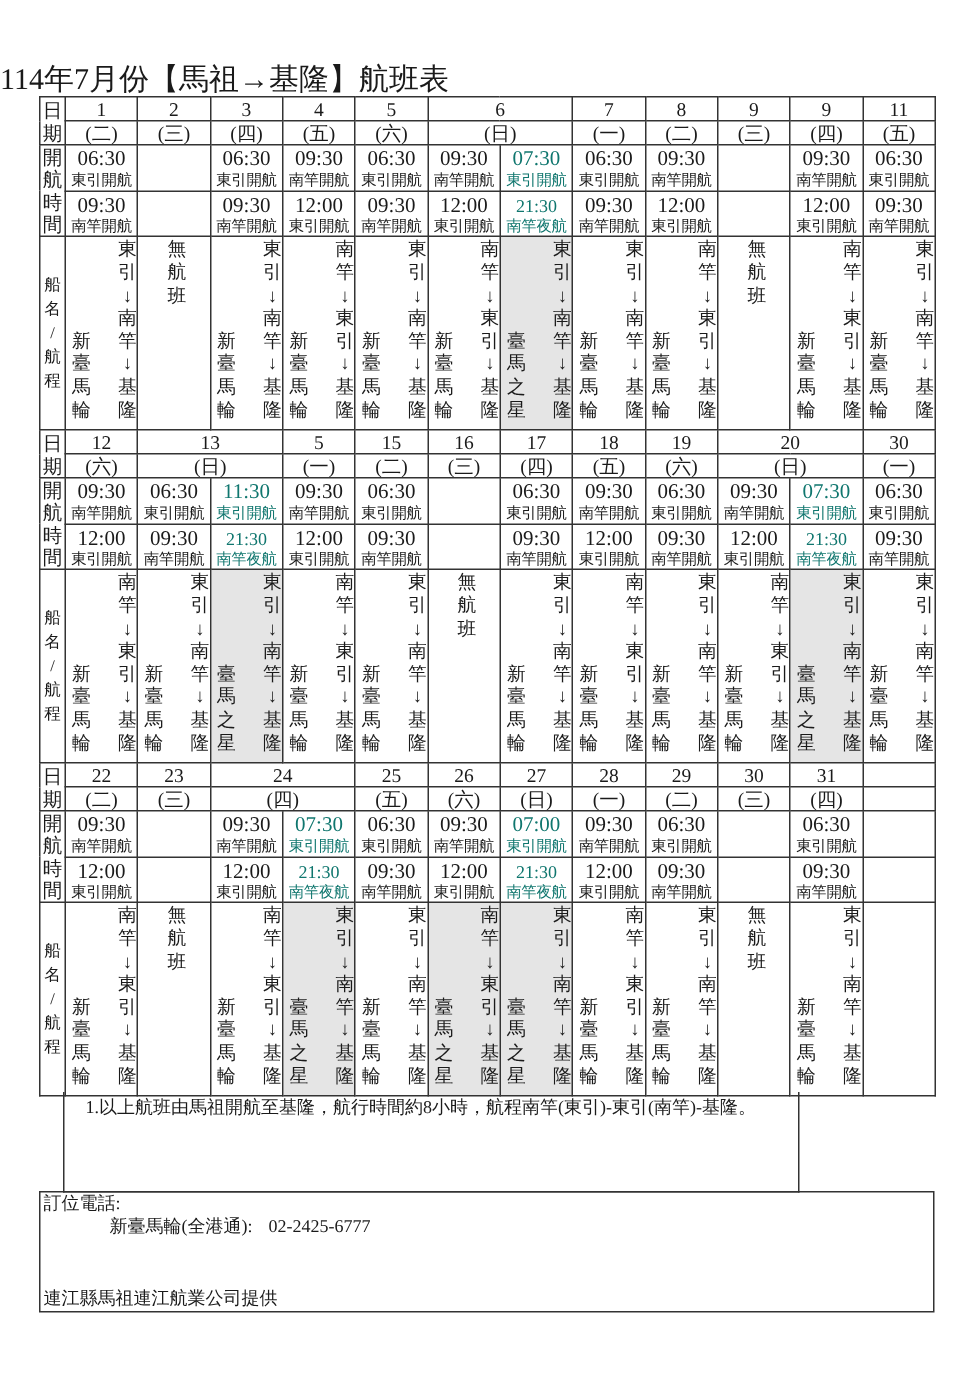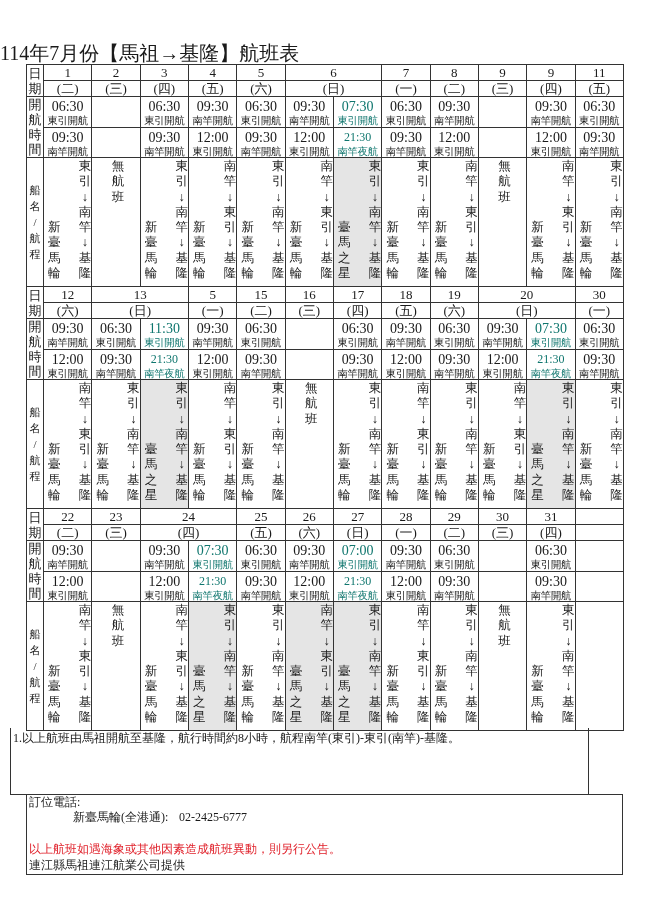--- a/index.html
+++ b/index.html
@@ -23,21 +23,21 @@
 .tm{font-size:14px;line-height:13px;padding-top:3px}
 .pl{font-size:10.3px;line-height:11px;white-space:nowrap;letter-spacing:-0.2px;margin-top:2px}
 .red{color:#0f766e}
 .night .tm{font-size:12px}
 .hl{background:#e5e5e5}
 .sr{display:flex;align-items:flex-end;padding:1px 0 0 4px}
 .sr .vt{margin:0;font-size:12.5px;line-height:15.3px;width:13px}
 .sr .vt + .vt{margin-left:18px}
 .sr .vt:empty{display:none}
 .sr .nt{margin:0 auto !important}
-.notes{position:absolute;left:10px;top:728px;width:579px;height:67px;border:1px solid #333;border-top:none;font-size:12px;line-height:16px;padding:2px 2px}
+.notes{position:absolute;left:42px;top:728px;width:491px;height:67px;border:1px solid #333;border-top:none;font-size:12px;line-height:16px;padding:2px 14px}
 .contact{position:absolute;left:26px;top:794px;width:597px;height:81px;border:1px solid #333;font-size:12px;line-height:14px}
 .contact .ln{position:absolute;white-space:nowrap}
 .l1lbl{left:2px;top:0}
 .l1co{left:47px;top:2px}
 .l2co{left:46px;top:15px}
 .l2ph{left:152px;top:15px}
 .warn{left:2px;top:47px;color:#e0202a}
 .prov{left:2px;top:63px}
 </style>
 </head>
@@ -682,15 +682,14 @@
 </table>
 
 <div class="notes">
   <div>1.以上航班由馬祖開航至基隆，航行時間約8小時，航程南竿(東引)-東引(南竿)-基隆。</div>
 </div>
 
 <div class="contact">
   <div class="ln l1lbl">訂位電話:</div>
   <div class="ln l2co">新臺馬輪(全港通):</div>
   <div class="ln l2ph">02-2425-6777</div>
-  <div class="ln warn">以上航班如遇海象或其他因素造成航班異動，則另行公告。</div>
   <div class="ln prov">連江縣馬祖連江航業公司提供</div>
 </div>
 
 </body></html>

